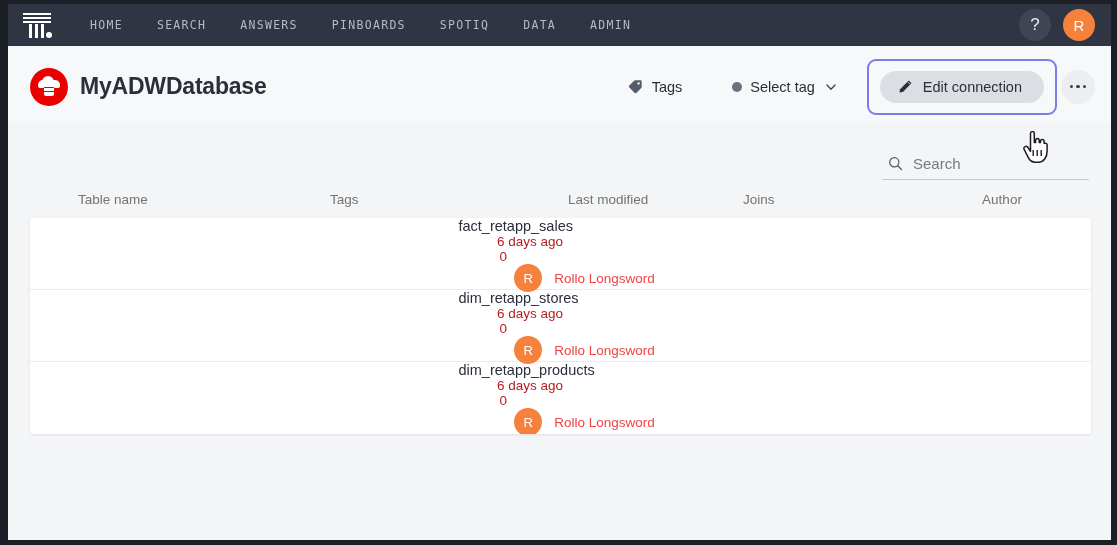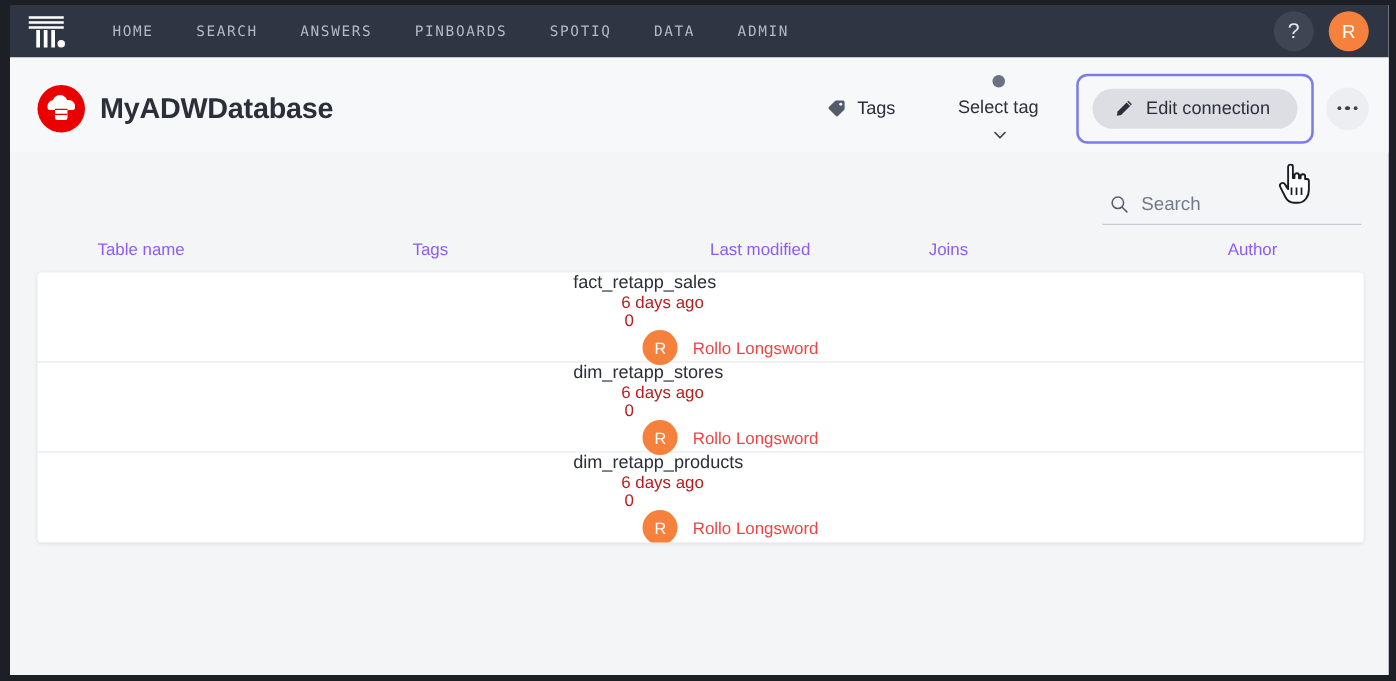--- a/index.html
+++ b/index.html
@@ -205,42 +205,41 @@
 
   .select-tag {
     display: flex;
     align-items: center;
     gap: 8px;
     font-size: 14.5px;
     color: #2b2f3a;
     cursor: pointer;
     padding: 6px 8px;
     margin-right: 22px;
-    flex-direction: column;
   }
   .tag-dot {
     width: 10px; height: 10px;
     border-radius: 50%;
     background: #6b7180;
     flex: none;
   }
   .chevron {
     width: 12px; height: 12px;
     display: block;
     margin-left: 2px;
   }
 
   
   .edit-focus {
     border: 2px solid #7b7ce8;
     border-radius: 9px;
     padding: 10px 11px;
     background: #f7f8fa;
     position: relative;
-    margin-right: 10px;
+    margin-right: 4px;
   }
   .edit-btn {
     display: flex;
     align-items: center;
     gap: 10px;
     background: #dcdee4;
     border: none;
     border-radius: 18px;
     padding: 8px 22px 8px 18px;
     font-size: 14.5px;
@@ -309,21 +308,21 @@
 
   
   .table-wrap {
     padding: 0 20px 0 22px;
   }
   .table-head {
     display: flex;
     align-items: center;
     height: 38px;
     padding: 0 0 0 48px;
-    color: #8b5cf6;
+    color: #737373;
     font-size: 13.5px;
   }
   .col-name     { width: 252px; flex: none; }
   .col-tags     { width: 238px; flex: none; }
   .col-modified { width: 175px; flex: none; }
   .col-joins    { width: 170px; flex: none; }
   .col-author   { flex: 1; text-align: center; }
 
   .table-card {
     background: #ffffff;

